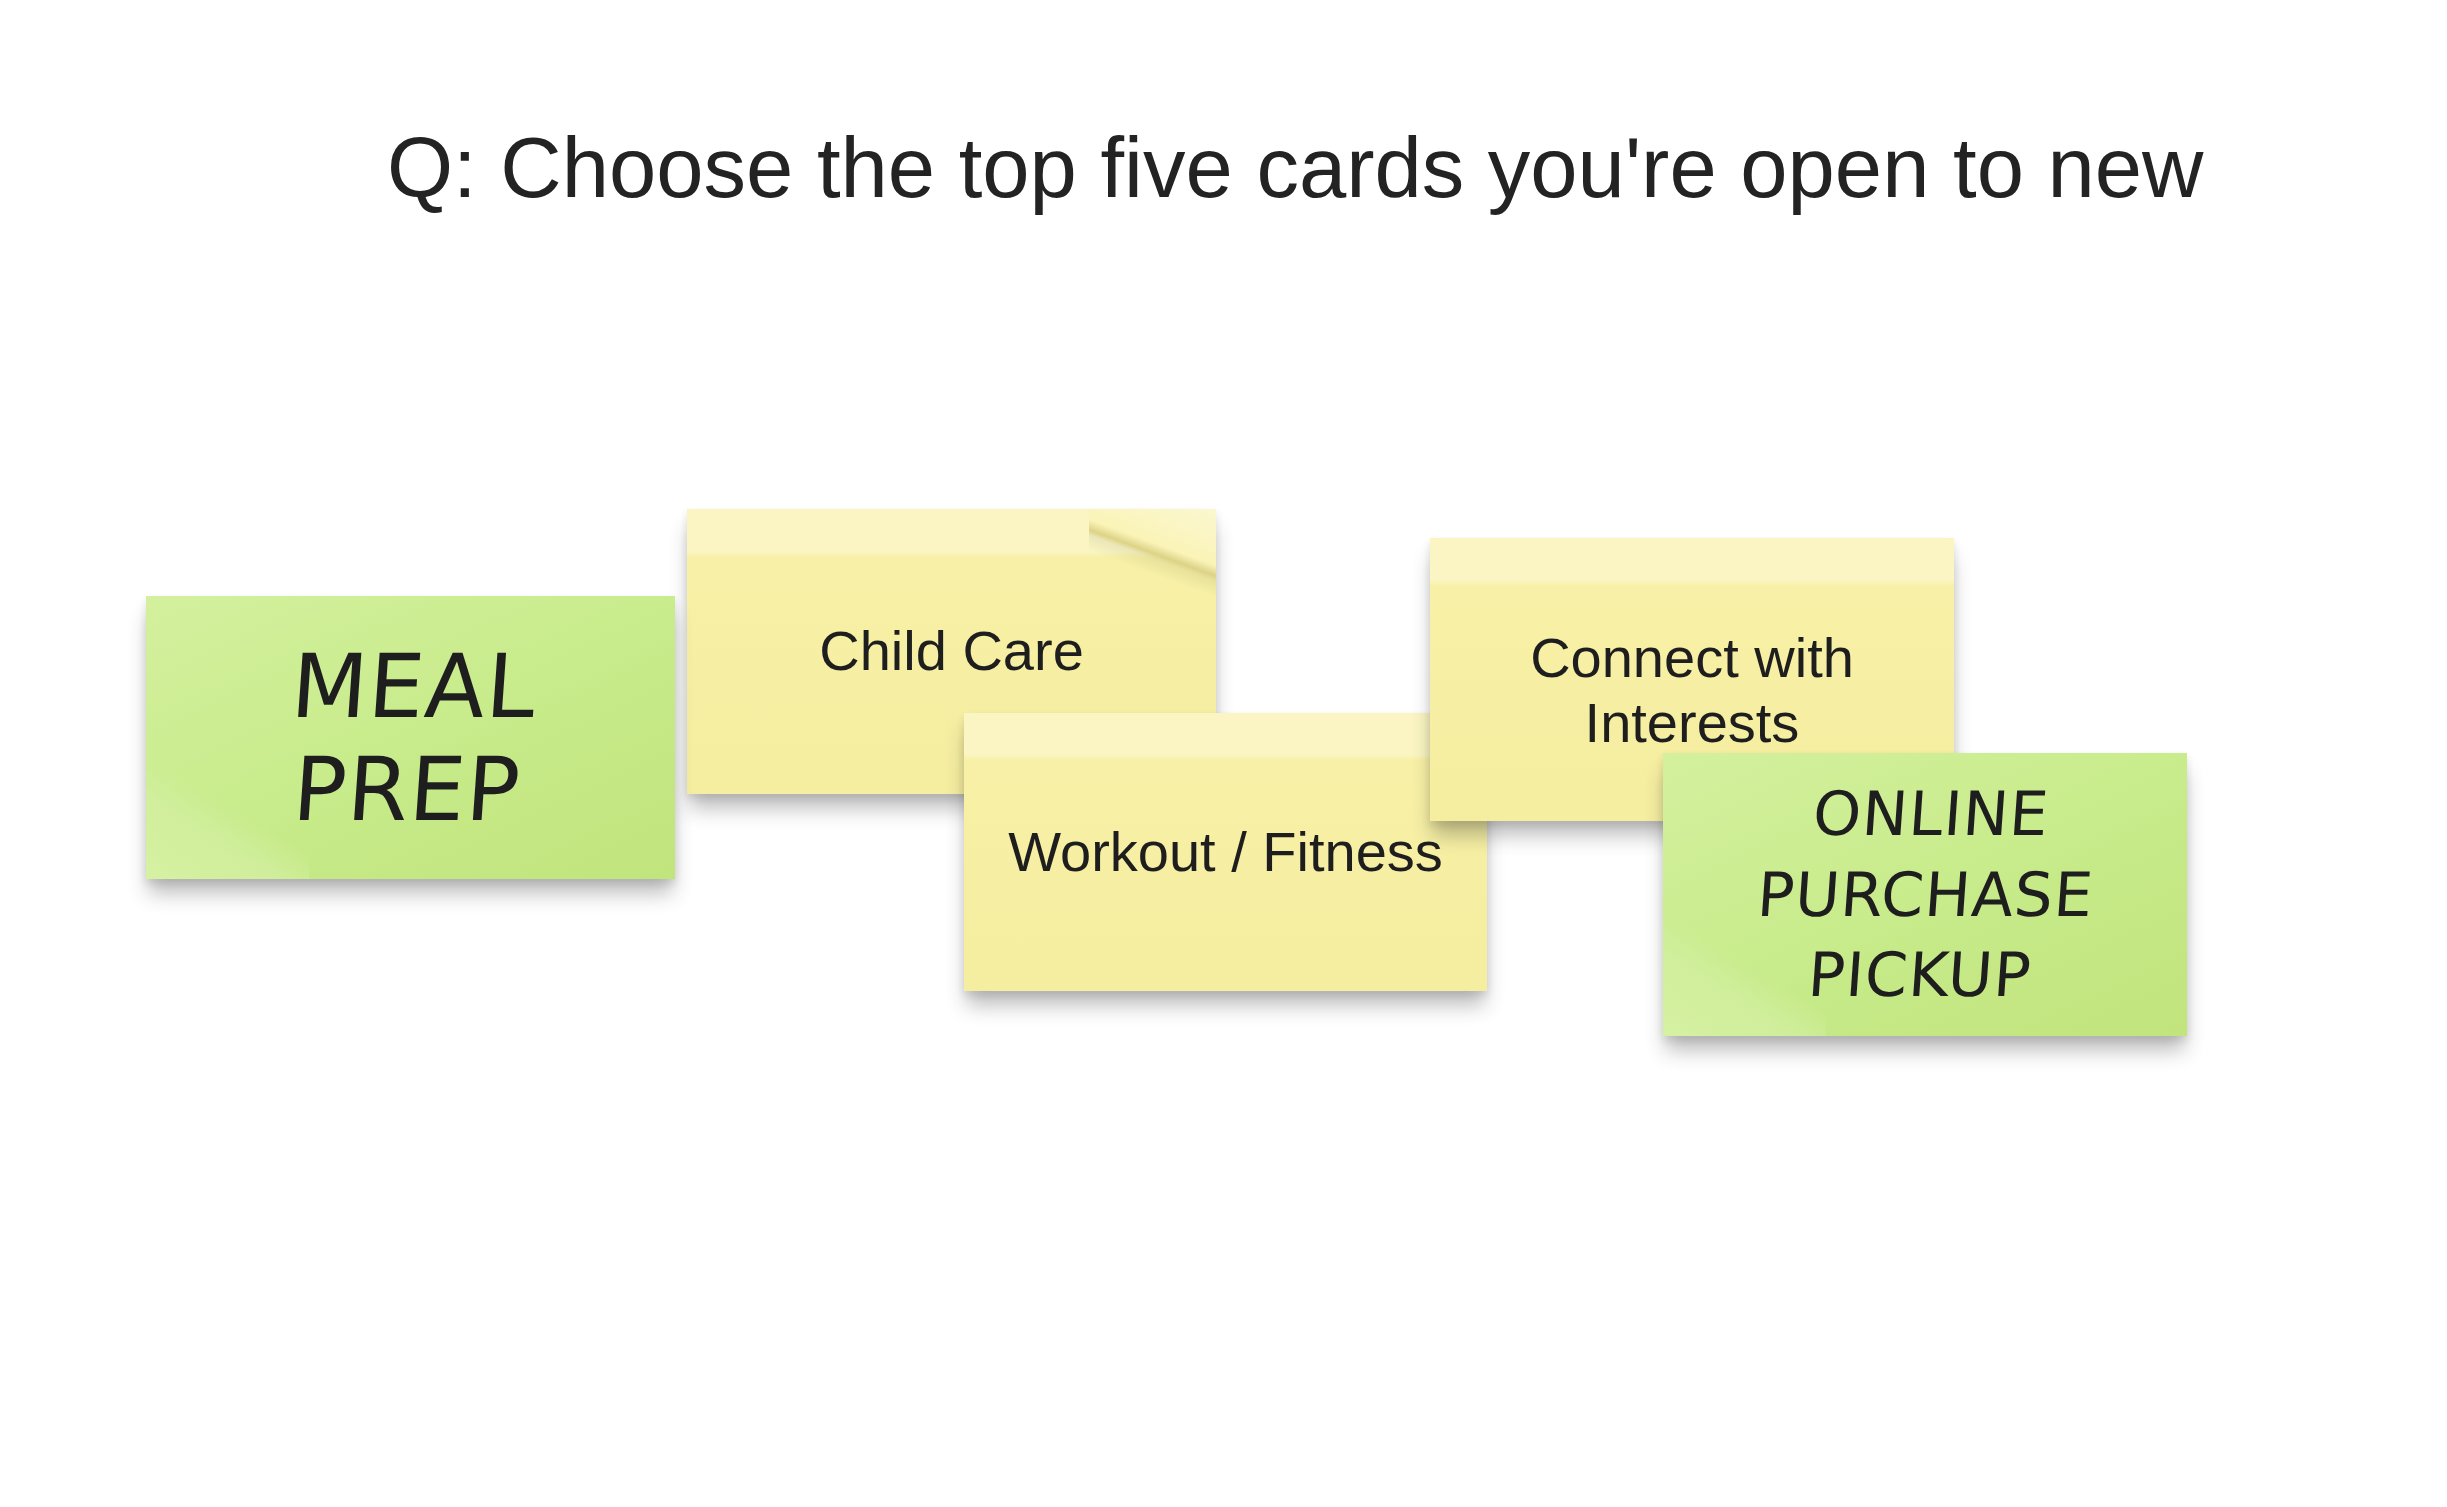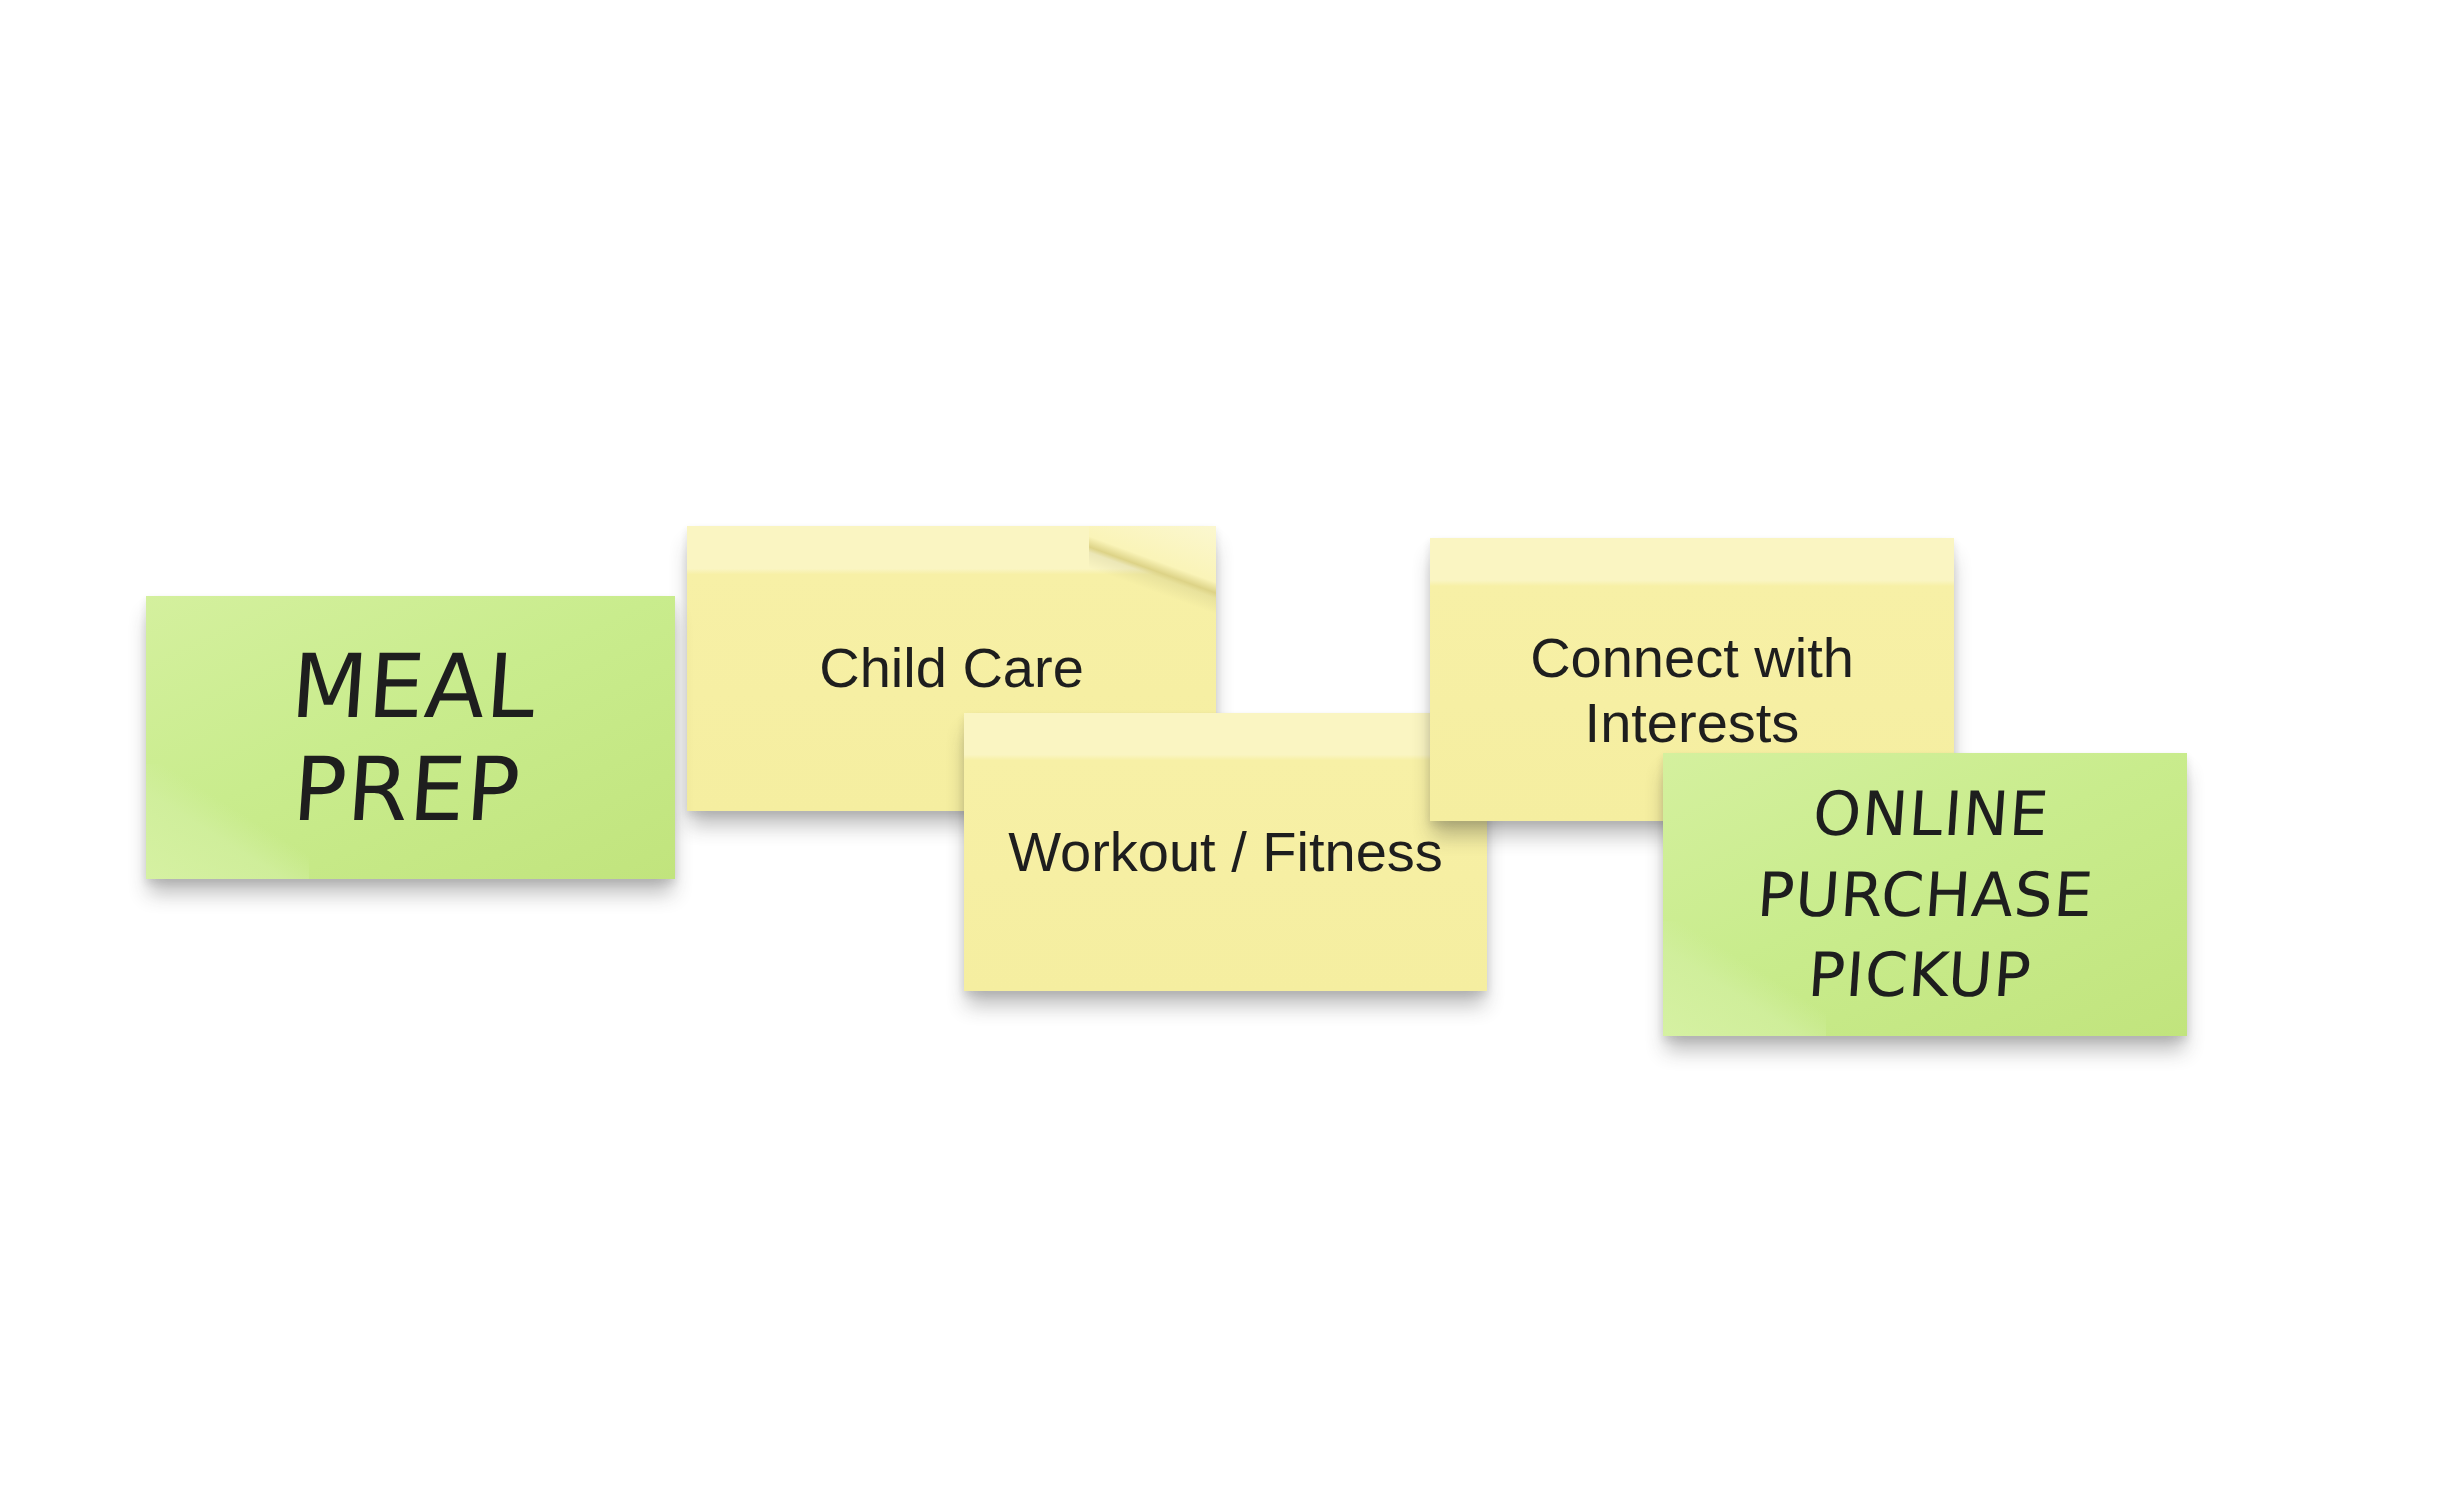--- a/index.html
+++ b/index.html
@@ -62,35 +62,36 @@
     font-size:56px;
     line-height:1.16;
   }
   .label-marker{
     font-family:"DejaVu Sans", sans-serif;
     transform:skewX(-4deg);
     letter-spacing:1px;
   }
   
   #card-meal-prep   {left:146px; top:596px; width:529px; height:283px; z-index:2;}
-  #card-child-care  {left:687px; top:509px; width:529px; height:285px; z-index:1;margin-top:17px;}
+  #card-child-care  {left:687px; top:509px; width:529px; height:285px; z-index:1;}
   #card-workout     {left:964px;top:713px; width:523px; height:278px; z-index:2;}
   #card-connect     {left:1430px;top:538px; width:524px; height:283px; z-index:3;}
   #card-online      {left:1663px;top:753px; width:524px; height:283px; z-index:4;}
 
   #card-meal-prep .card-label{font-size:88px;}
   #card-connect   .card-label{max-width:375px;margin-top:22px;}
   #card-online    .card-label{font-size:61px;line-height:1.32;max-width:413px;}
 </style>
 </head>
 <body>
 
 <div class="board">
 
   <h1 class="board-title">
+    <span class="line">Q: Choose the top five cards you're open to new</span>
   </h1>
 
   <div id="card-meal-prep" class="card card--green fold-bl">
     <div class="card-label label-marker">MEAL PREP</div>
   </div>
 
   <div id="card-child-care" class="card card--yellow fold-tr">
     <div class="card-label label-sans">Child Care</div>
   </div>
 

